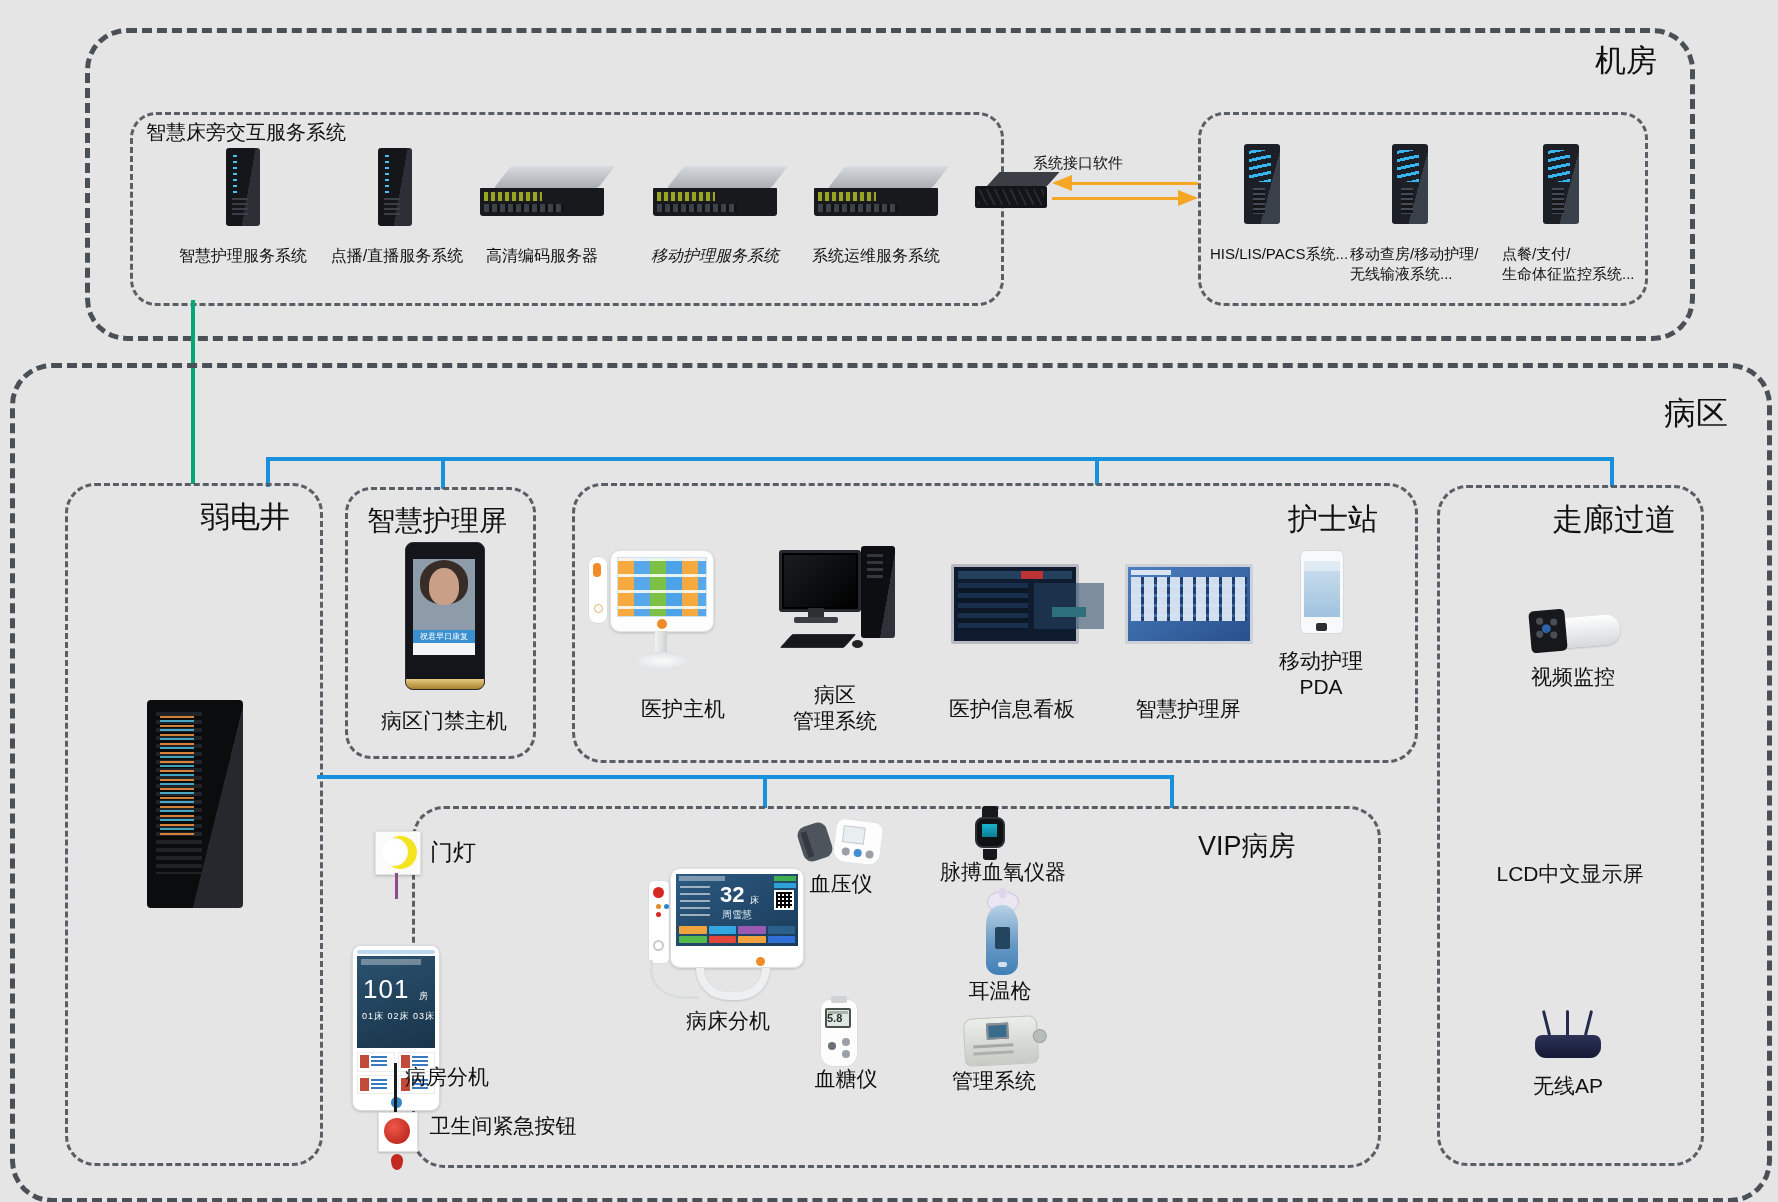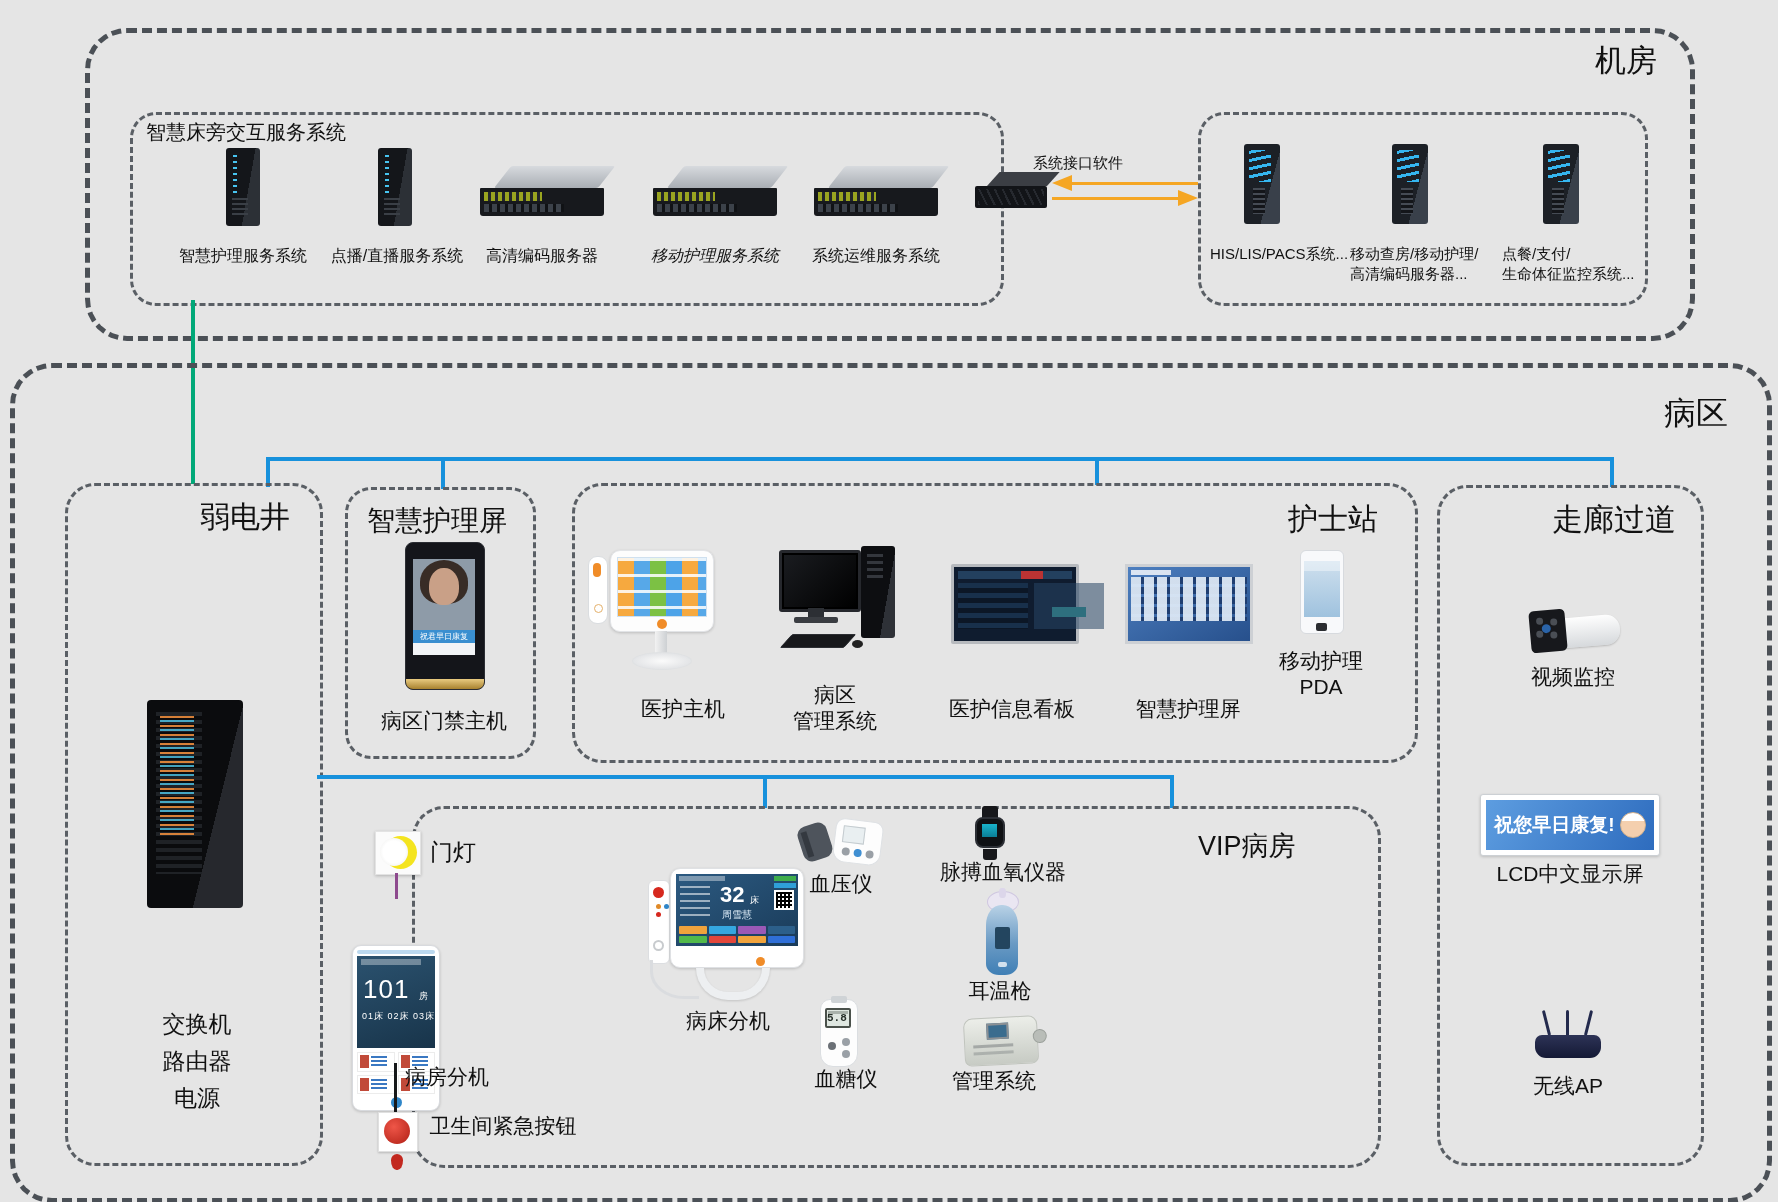--- a/index.html
+++ b/index.html
@@ -226,21 +226,21 @@
     background:linear-gradient(#b9d2e6 0%,#6a9ac4 55%,#3f7fb5 100%);
     border-radius:15px 15px 13px 13px/20px 20px 11px 11px;}
   .ear .body::before{content:"";position:absolute;left:9px;top:22px;width:15px;height:22px;background:#23455f;border-radius:2px;}
   .ear .body::after{content:"";position:absolute;left:12px;bottom:8px;width:9px;height:5px;background:rgba(255,255,255,.75);
     border-radius:2px;}
   
   .glu{position:absolute;width:36px;height:66px;background:#fdfdfd;border:1px solid #dbdee1;
     border-radius:10px 10px 13px 13px;}
   .glu .cap{position:absolute;left:10px;top:-4px;width:16px;height:7px;background:#cfd3d6;border-radius:2px;}
   .glu .scr{position:absolute;left:4px;top:8px;width:26px;height:20px;background:#dfe7e1;border:2px solid #4a514b;
-    border-radius:2px;box-sizing:border-box;font-family:Liberation Mono, monospace;
+    border-radius:2px;box-sizing:border-box;font-family:Liberation Sans, sans-serif;
     font-size:11px;font-weight:bold;color:#27302a;text-align:right;line-height:16px;padding-right:8px;}
   .glu .scr::before{content:"";position:absolute;left:1px;top:1px;right:1px;height:3px;background:rgba(70,80,72,.35);}
   .glu::after{content:"";position:absolute;left:7px;bottom:16px;width:8px;height:8px;border-radius:50%;background:#6b7076;
     box-shadow:14px -4px 0 #9aa0a6,14px 8px 0 #9aa0a6;}
   
   .hr{position:absolute;width:74px;height:48px;transform:rotate(-3deg);}
   .hr .body{position:absolute;inset:0;background:linear-gradient(#ecEEe9,#c7cbc4);border:1px solid #c0c4bd;
     border-radius:9px 9px 7px 7px;}
   .hr .body::before{content:"";position:absolute;left:22px;top:5px;width:22px;height:16px;background:#3a6c8e;
     border:2px solid #8b9094;box-sizing:border-box;}
@@ -294,41 +294,38 @@
     <span class="shaft" style="left:0;right:18px;"></span>
       <span class="head head-r"></span>
   </div>
 
   <div class="subzone" style="left:1198px;top:112px;width:444px;height:188px;"></div>
   <div class="stower" style="left:1244px;top:144px;"></div>
   <div class="stower" style="left:1392px;top:144px;"></div>
   <div class="stower" style="left:1543px;top:144px;"></div>
   <div class="lbl-h" style="left:1210px;top:244px;width:150px;white-space:pre-line;">HIS/LIS/PACS系统...</div>
   <div class="lbl-h pre" style="left:1350px;top:244px;width:150px;">移动查房/移动护理/
-高清编码服务器...</div>
+无线输液系统...</div>
   <div class="lbl-h pre" style="left:1502px;top:244px;width:150px;">点餐/支付/
 生命体征监控系统...</div>
 
   <div class="line green" style="left:191px;top:300px;width:4px;height:184px;"></div>
 
   <div class="zone" style="left:10px;top:363px;width:1752px;height:830px;"></div>
   <div class="title" style="left:1664px;top:392px;font-size:32px;">病区</div>
 
   <div class="line blue" style="left:266px;top:457px;width:1348px;height:4px;"></div>
   <div class="line blue" style="left:266px;top:457px;width:4px;height:30px;"></div>
   <div class="line blue" style="left:441px;top:457px;width:4px;height:32px;"></div>
   <div class="line blue" style="left:1095px;top:457px;width:4px;height:28px;"></div>
   <div class="line blue" style="left:1610px;top:457px;width:4px;height:30px;"></div>
 
   <div class="subzone" style="left:65px;top:483px;width:252px;height:677px;border-radius:30px;"></div>
   <div class="title" style="left:200px;top:497px;font-size:30px;">弱电井</div>
   <div class="bigrack" style="left:147px;top:700px;"></div>
-  <div class="lbl pre" style="left:141px;top:1006px;width:112px;font-size:23px;line-height:1.6;">交换机
-路由器
-电源</div>
 
   <div class="subzone" style="left:345px;top:487px;width:185px;height:266px;"></div>
   <div class="title" style="left:367px;top:502px;font-size:28px;">智慧护理屏</div>
   <div class="facedev" style="left:405px;top:542px;">
     <div class="fd-scr">
         <div class="hair"></div>
         <div class="face"></div>
       <div class="band">祝君早日康复</div>
       <div class="logo"></div>
     </div>
@@ -367,26 +364,20 @@
   <div class="lbl pre" style="left:1261px;top:648px;width:120px;">移动护理
 PDA</div>
 
   <div class="subzone" style="left:1437px;top:485px;width:261px;height:675px;border-radius:30px;"></div>
   <div class="title" style="left:1552px;top:499px;font-size:31px;">走廊过道</div>
   <div class="cam" style="left:1530px;top:610px;">
       <div class="body"></div>
       <div class="front"></div>
     </div>
   <div class="lbl" style="left:1526px;top:664px;width:94px;">视频监控</div>
-  <div class="lcd" style="left:1480px;top:794px;">
-    <div class="scr">
-      <span class="txt">祝您早日康复!</span>
-      <span class="nurse"></span>
-    </div>
-  </div>
   <div class="lbl" style="left:1485px;top:861px;width:170px;">LCD中文显示屏</div>
   <div class="ap" style="left:1535px;top:1010px;">
     <span class="ant" style="left:10px;transform:rotate(-14deg);"></span>
     <span class="ant" style="left:31px;"></span>
     <span class="ant" style="left:52px;transform:rotate(14deg);"></span>
     <div class="body"></div>
   </div>
   <div class="lbl" style="left:1531px;top:1073px;width:74px;">无线AP</div>
 
   <div class="line blue" style="left:317px;top:775px;width:857px;height:4px;"></div>

